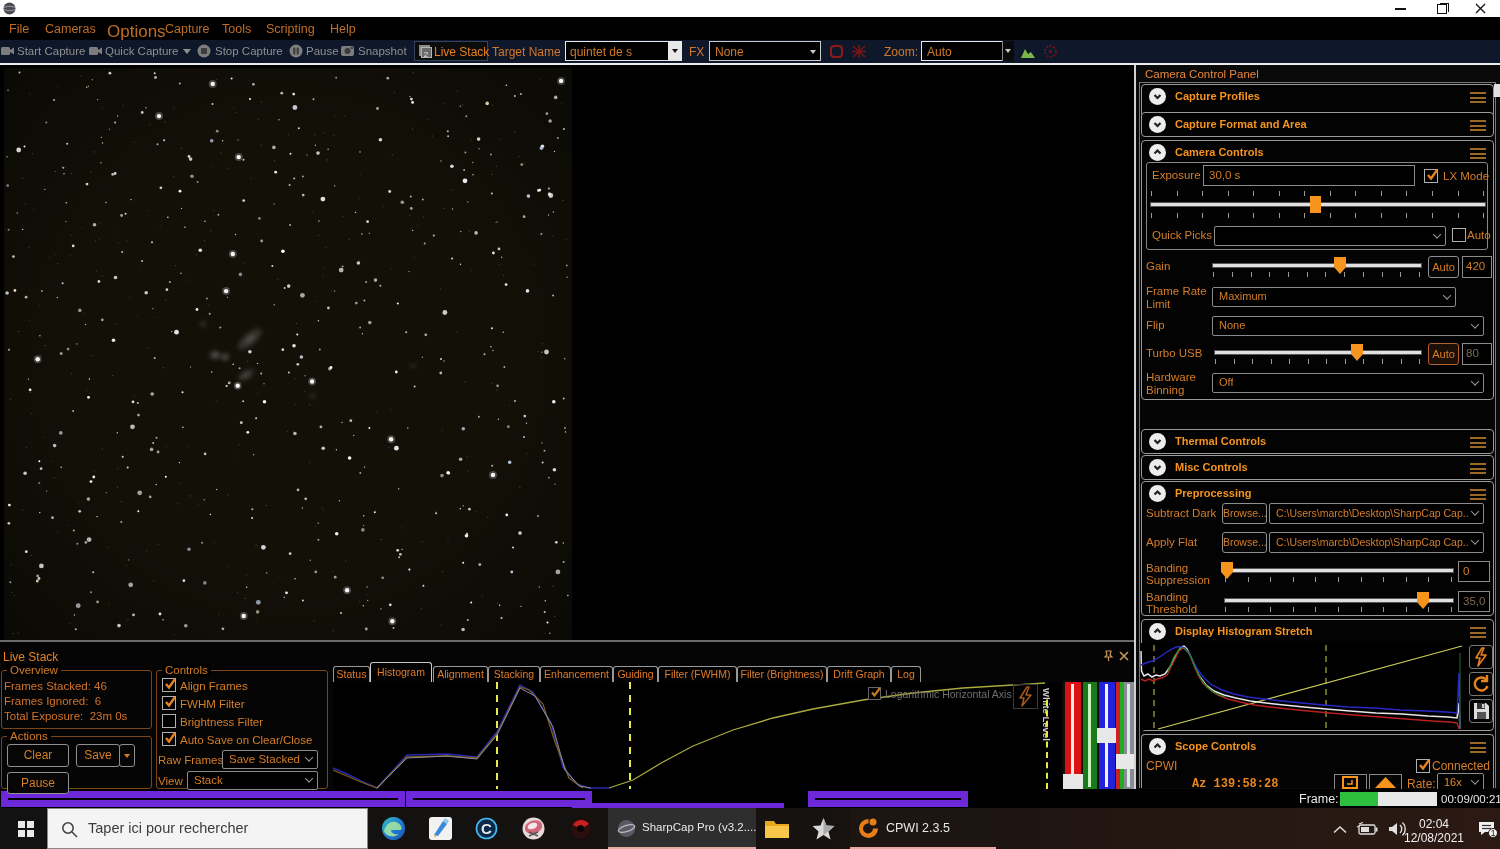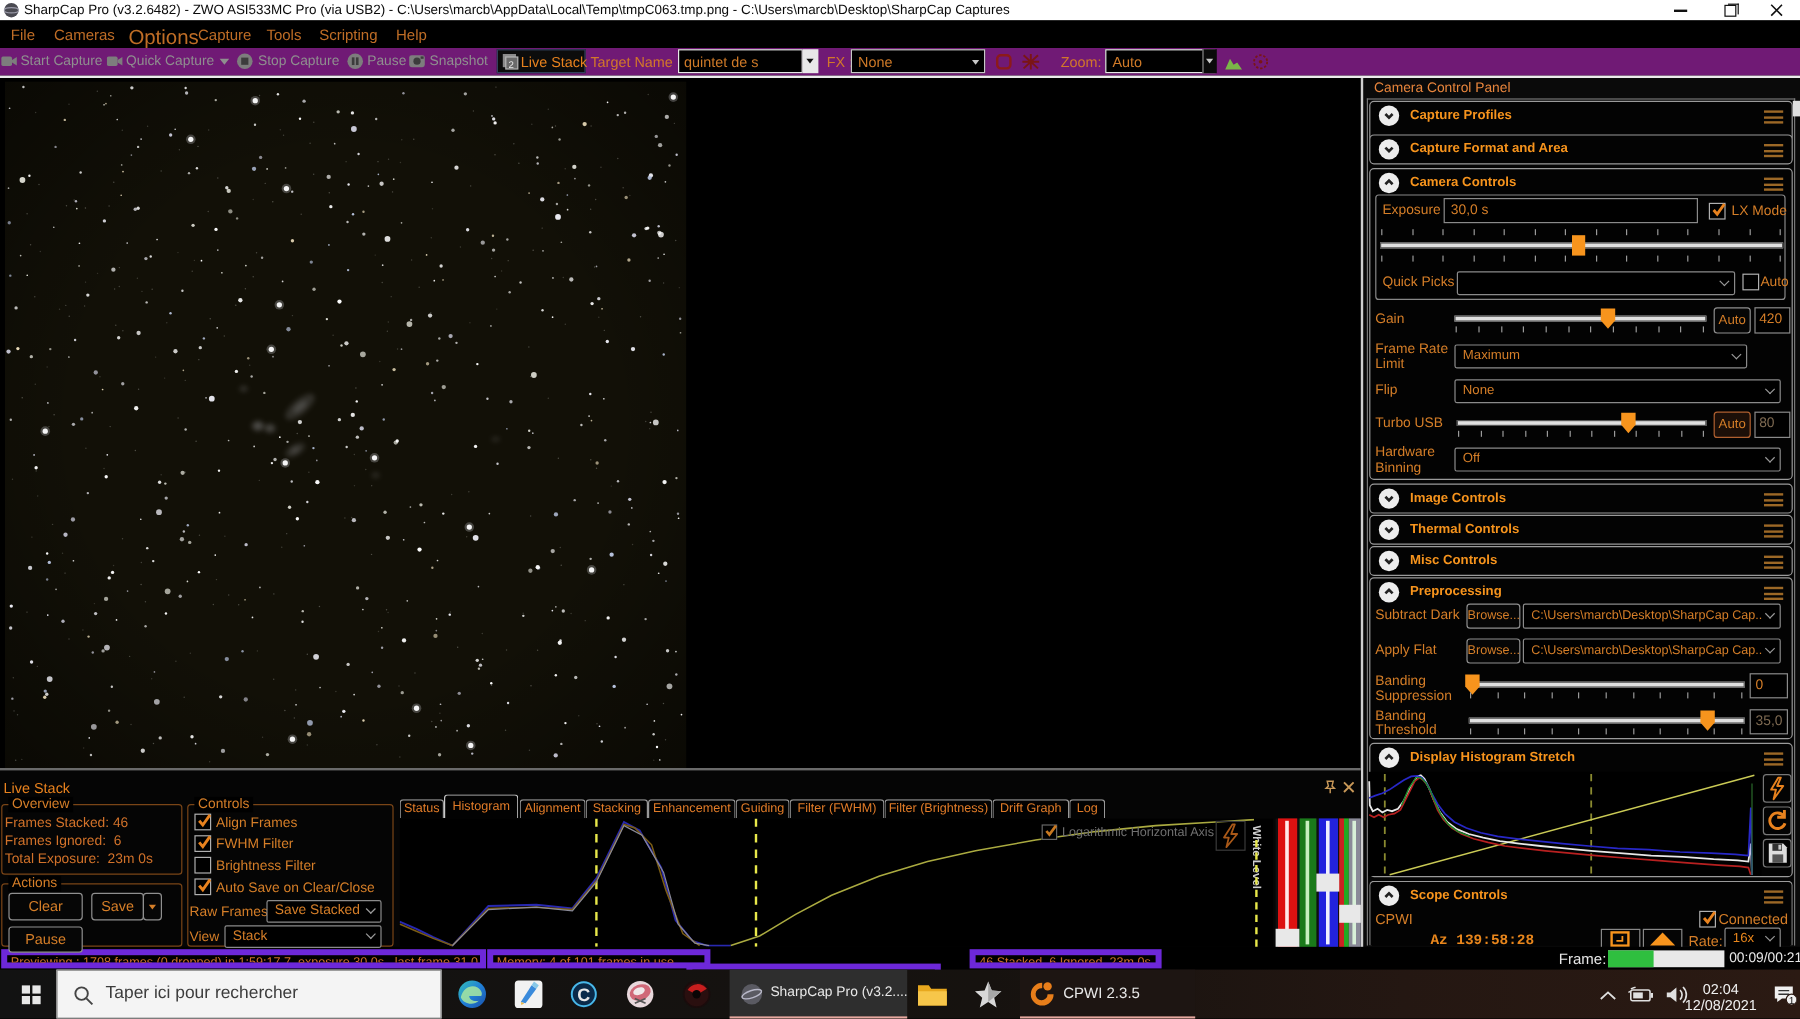--- a/index.html
+++ b/index.html
@@ -27,52 +27,51 @@
   .circ{position:absolute;left:7px;top:3px;width:17px;height:17px;border-radius:50%;background:#ededed;}
   .ham{position:absolute;right:7px;top:7px;width:16px;}
   .ham div{height:2px;background:#9c6826;margin-bottom:2.5px;}
   .tick{position:absolute;width:1px;height:5px;background:#9a9a9a;}
   .sl-track{position:absolute;height:3px;background:#e0e0e0;border:1px solid #555;box-sizing:content-box;}
   .gb{position:absolute;border:1px solid #7a4517;border-radius:3px;box-sizing:border-box;}
   .gb .gl{position:absolute;top:-7px;left:5px;background:#000;padding:0 3px;color:#d57e28;font-size:11.5px;line-height:13px;}
   .tab{position:absolute;top:666px;height:16px;background:#020202;border:1px solid #989898;
        border-bottom:none;border-radius:3px 3px 0 0;color:#e07b28;font-size:10.5px;
        text-align:center;box-sizing:border-box;line-height:15px;white-space:nowrap;padding:0 2px;}
-  .seg{position:absolute;top:791px;height:16px;border:5px solid #6d28d9;color:#cf7028;
+  .seg{position:absolute;top:791px;height:16px;border:7px solid #6d28d9;color:#cf7028;
        font-size:10.5px;box-sizing:border-box;line-height:13px;padding-left:3px;white-space:nowrap;overflow:hidden;}
 </style>
 </head>
 <body>
 <div id="root">
 
 <div class="abs" style="left:0;top:0;width:1500px;height:17px;background:#ffffff;">
   <svg class="abs" style="left:3px;top:2px" width="13" height="13">
         <circle cx="6.5" cy="6.5" r="6" fill="#4a4a52"></circle>
         <ellipse cx="6.5" cy="6.5" rx="6" ry="2.2" fill="none" stroke="#9a9aa8" stroke-width="1"></ellipse>
       </svg>
-  <div class="abs" style="left:20px;top:3px;font-size:11.2px;color:#0a0a0a;white-space:nowrap;">SharpCap Pro (v3.2.6482) - ZWO ASI533MC Pro (via USB2) - C:\Users\marcb\AppData\Local\Temp\tmpC063.tmp.png - C:\Users\marcb\Desktop\SharpCap Captures</div>
   <div class="abs" style="left:1395px;top:8px;width:11px;height:1.5px;background:#111;"></div>
   <div class="abs" style="left:1437px;top:4px;width:8px;height:8px;border:1.2px solid #111;"></div>
   <div class="abs" style="left:1440px;top:2.5px;width:8px;height:8px;border-top:1.2px solid #111;border-right:1.2px solid #111;"></div>
   <svg class="abs" style="left:1475px;top:3px" width="11" height="11">
         <path d="M1 1 L10 10 M10 1 L1 10" stroke="#111" stroke-width="1.3"></path>
       </svg>
 </div>
 
 <div class="abs" style="left:0;top:17px;width:1500px;height:23px;background:#000;">
   <div class="abs or" style="left:9px;top:5px;font-size:12.5px;color:#bf6d26;">File</div>
   <div class="abs or" style="left:45px;top:5px;font-size:12.5px;color:#bf6d26;">Cameras</div>
   <div class="abs or" style="left:107px;top:5px;font-size:17px;color:#bf6d26;">Options</div>
   <div class="abs or" style="left:165px;top:5px;font-size:12.5px;color:#bf6d26;">Capture</div>
   <div class="abs or" style="left:222px;top:5px;font-size:12.5px;color:#bf6d26;">Tools</div>
   <div class="abs or" style="left:266px;top:5px;font-size:12.5px;color:#bf6d26;">Scripting</div>
   <div class="abs or" style="left:330px;top:5px;font-size:12.5px;color:#bf6d26;">Help</div>
 </div>
 
-<div class="abs" style="left:0;top:40px;width:1500px;height:23px;background:#701a75;color:#8f8f8f;font-size:11.5px;">
+<div class="abs" style="left:0;top:40px;width:1500px;height:23px;background:#0f172a;color:#8f8f8f;font-size:11.5px;">
   <svg class="abs" style="left:1px;top:5px" width="14" height="12">
         <rect x="0" y="2" width="9" height="8" rx="1.5" fill="#7d7d7d"></rect>
         <path d="M9 5 L13 2.5 V9.5 L9 7Z" fill="#7d7d7d"></path>
       </svg>
   <div class="abs" style="left:17px;top:5px;">Start Capture</div>
   <svg class="abs" style="left:89px;top:5px" width="14" height="12">
         <rect x="0" y="2" width="9" height="8" rx="1.5" fill="#7d7d7d"></rect>
         <path d="M9 5 L13 2.5 V9.5 L9 7Z" fill="#7d7d7d"></path>
       </svg>
   <div class="abs" style="left:105px;top:5px;">Quick Capture</div>
@@ -1039,31 +1038,20 @@
 <div class="inp" style="left:1462px;top:343px;width:30px;height:22px;color:#7e6a52;">
       <span style="position:absolute;left:3px;top:3px;">80</span>
     </div>
 
 <div class="lbl" style="left:1146px;top:371px;line-height:13px;">Hardware<br>Binning</div>
 <div class="combo" style="left:1212px;top:373px;width:272px;height:20px;">
       <span class="tx">Off</span>
       <div class="ar"></div>
     </div>
 
-<div class="sec" style="top:403px;height:25px;">
-  <div class="circ"><svg width="17" height="17">
-          <path d="M5.5 7 L8.5 10 L11.5 7" fill="none" stroke="#222" stroke-width="2.2"></path>
-        </svg></div>
-  <div class="sech">Image Controls</div>
-  <div class="ham">
-        <div></div>
-        <div></div>
-        <div></div>
-      </div>
-</div>
 <div class="sec" style="top:429px;height:25px;">
   <div class="circ"><svg width="17" height="17">
           <path d="M5.5 7 L8.5 10 L11.5 7" fill="none" stroke="#222" stroke-width="2.2"></path>
         </svg></div>
   <div class="sech">Thermal Controls</div>
   <div class="ham">
         <div></div>
         <div></div>
         <div></div>
       </div>

